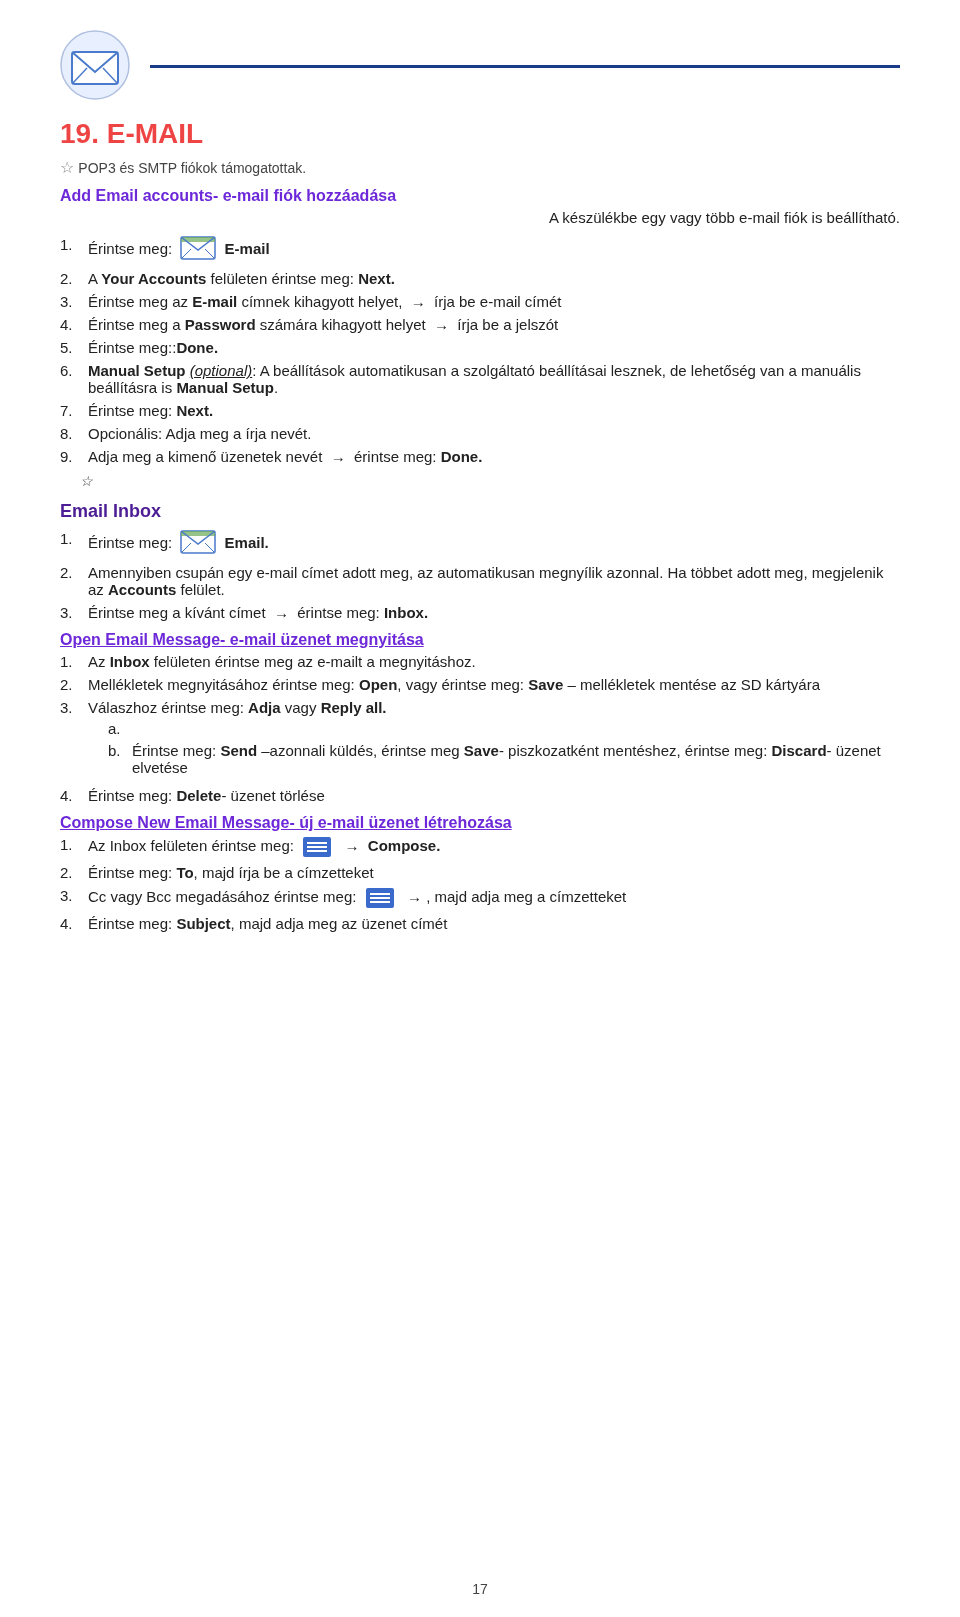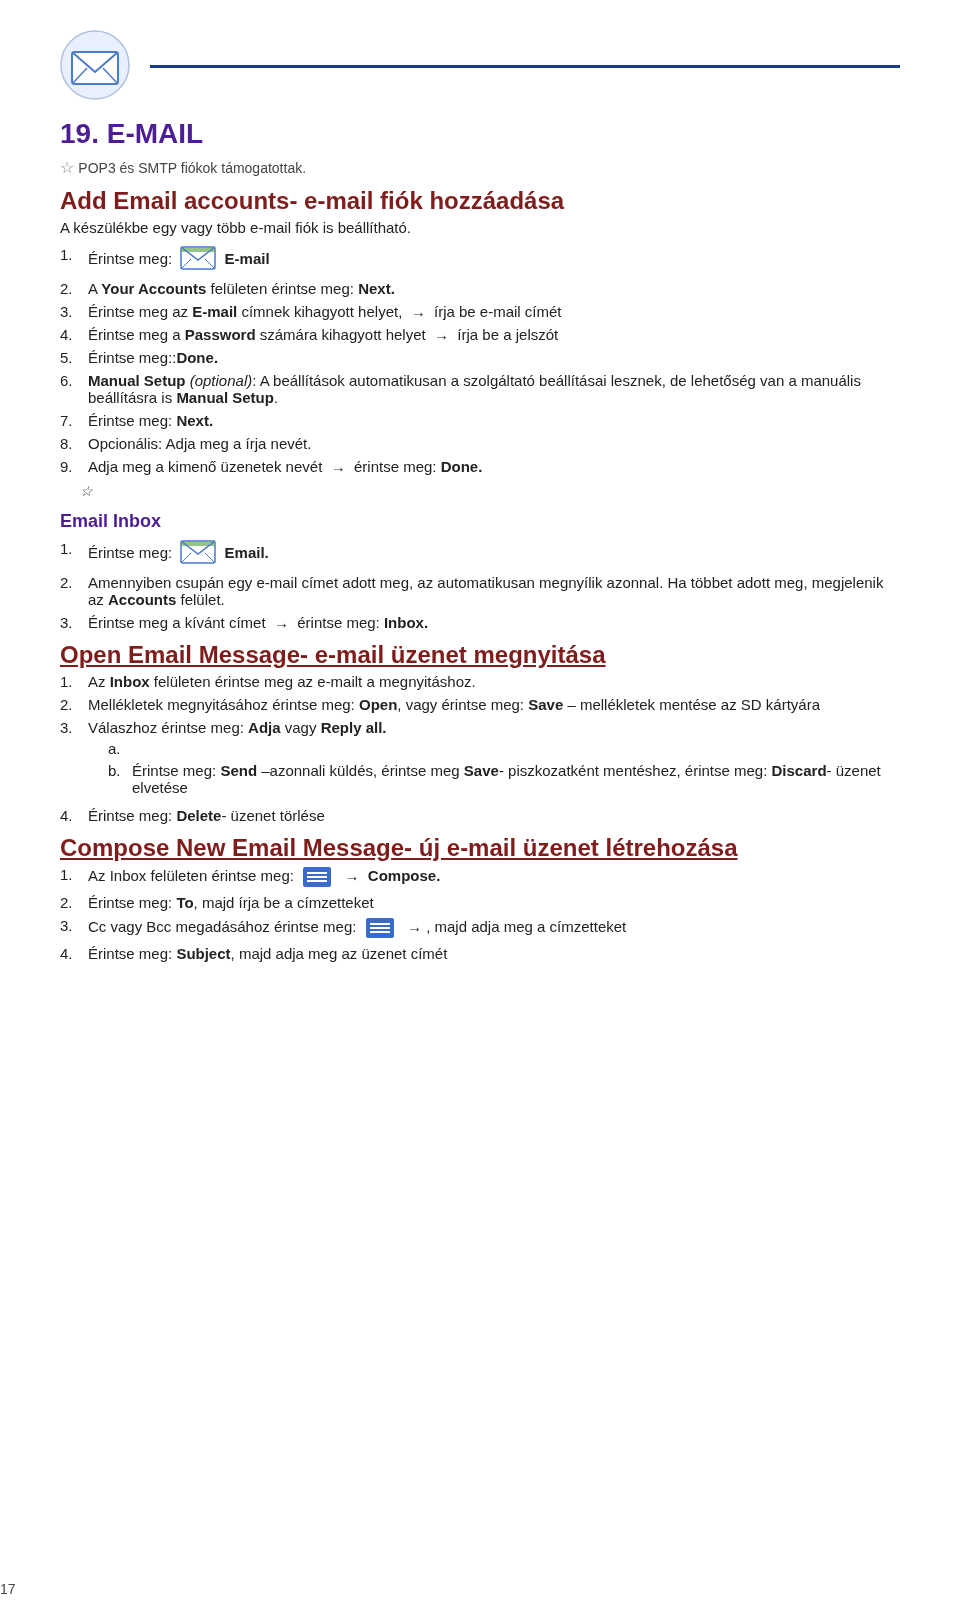--- a/index.html
+++ b/index.html
@@ -25,42 +25,43 @@
       flex-shrink: 0;
     }
     .header-line {
       flex: 1;
       border-bottom: 3px solid #1a3a8a;
       margin-top: 35px;
     }
     .chapter-title {
       font-size: 28px;
       font-weight: bold;
-      color: #4c1d95;
+      color: #ef4444;
       margin: 18px 0 8px 0;
     }
     .star-line {
       font-size: 14px;
       color: #444;
       margin-bottom: 10px;
       display: flex;
       align-items: center;
       gap: 4px;
     }
     .star-icon { color: #888; font-size: 16px; }
     .section-title-blue {
-      font-size: 24px;
+      font-size: 16px;
       font-weight: bold;
-      color: #7f1d1d;
+      color: #6d28d9;
       margin: 6px 0 4px 0;
     }
     .section-subtitle {
       font-size: 15px;
       color: #222;
       margin-bottom: 10px;
+      text-align: right;
     }
     .numbered-list {
       list-style: none;
       margin: 0;
       padding: 0;
     }
     .numbered-list li {
       display: flex;
       align-items: flex-start;
       margin-bottom: 6px;
@@ -68,21 +69,21 @@
     }
     .num {
       min-width: 28px;
       font-weight: normal;
       flex-shrink: 0;
     }
     .li-content {
       flex: 1;
     }
     .bold { font-weight: bold; }
-    .italic { font-style: italic; }
+    .italic { font-style: italic; text-decoration: underline; }
     .email-icon-inline {
       display: inline-block;
       width: 36px;
       height: 28px;
       vertical-align: middle;
       margin: 0 4px;
       position: relative;
     }
     .email-icon-inline svg { display: block; }
     .sub-list {
@@ -115,21 +116,21 @@
       margin: 12px 0 8px 0;
     }
     .menu-icon-inline {
       display: inline-block;
       width: 30px;
       height: 22px;
       vertical-align: middle;
       margin: 0 4px;
     }
     .page-number {
-      text-align: left;
+      text-align: center;
       font-size: 14px;
       color: #444;
       margin-top: 30px;
       position: absolute;
       bottom: 20px;
       left: 0;
       right: 0;
     }
     .section-gap { margin-top: 10px; text-decoration: underline; }
   </style>

